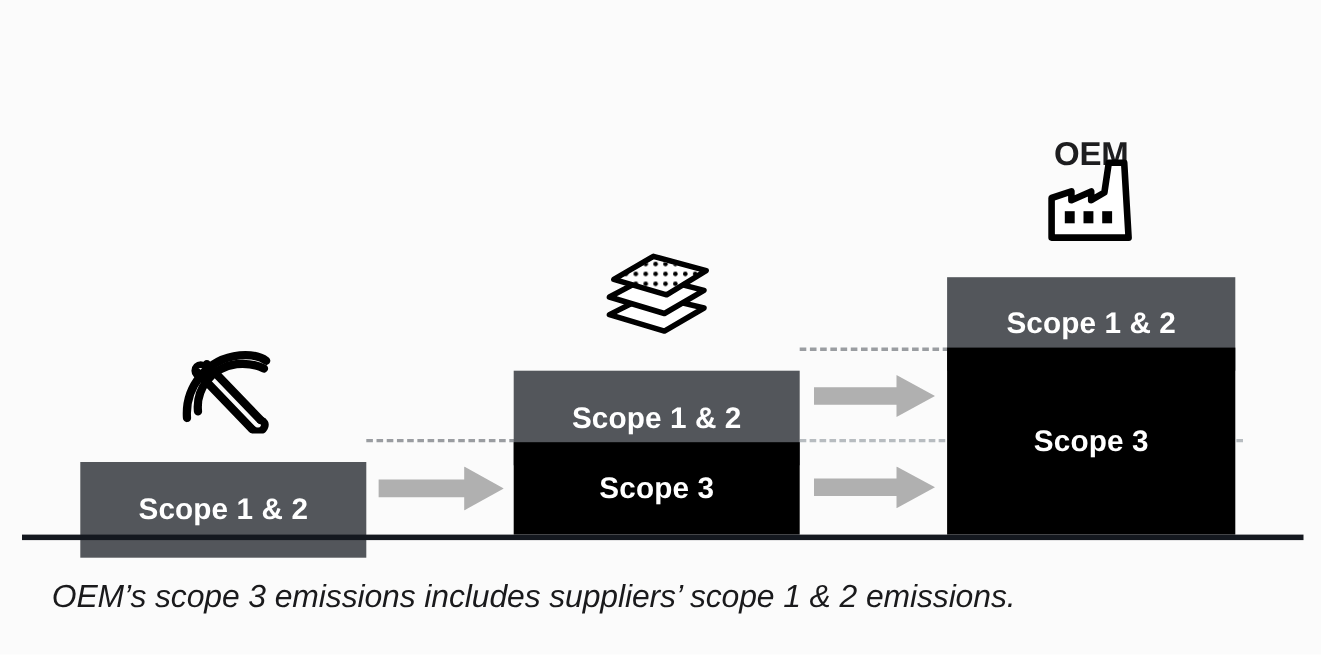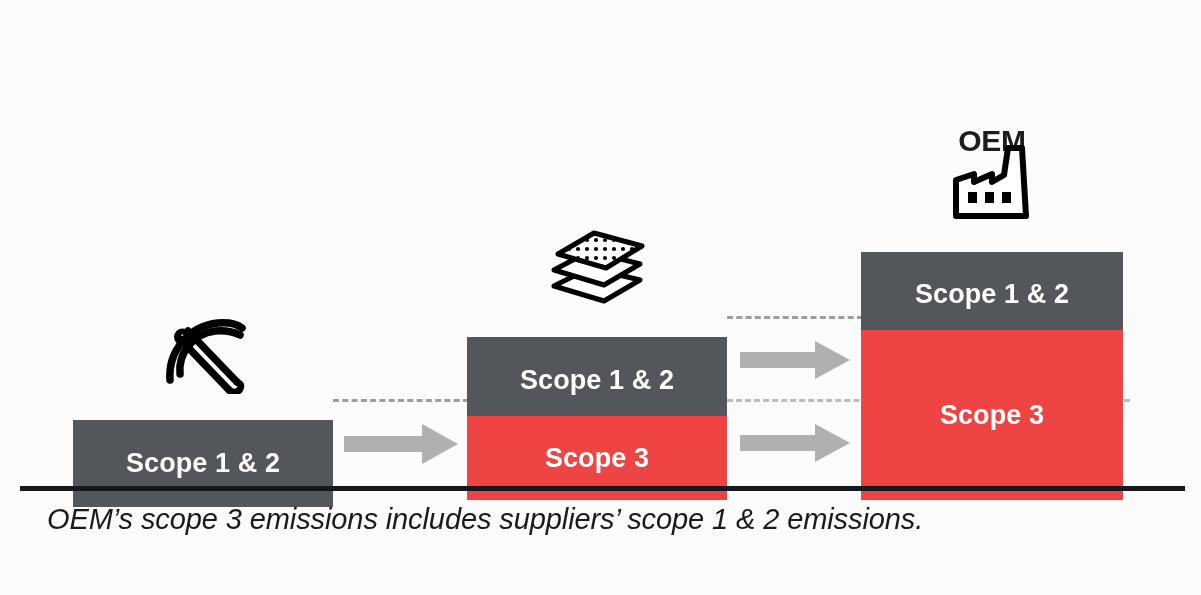--- a/index.html
+++ b/index.html
@@ -45,21 +45,21 @@
   }
 
   
   .bar-seg {
     position: absolute;
     display: flex;
     align-items: center;
     justify-content: center;
   }
   .bar-seg.dark  { background: #53565b; margin-top: 21px; }
-  .bar-seg.orange{ background: #ef4444; margin-top: 14px; }
+  .bar-seg.orange{ background: #000000; }
   .bar-seg .seg-label {
     color: #ffffff;
     font-weight: bold;
     font-size: 27px;
     letter-spacing: 0.1px;
     white-space: nowrap;
     line-height: 1;
   }
 
   
@@ -75,20 +75,21 @@
   }
 
   
   .caption {
     position: absolute;
     font-style: italic;
     color: #1a1a1c;
     font-size: 29px;
     white-space: nowrap;
     letter-spacing: -0.1px;
+    margin-top: 24px;
   }
 </style>
 </head>
 <body>
 
 <div id="stage">
 
 
 
   <div class="tier-label" style="left:912px; top:86px; width:160px; font-size:30px;">OEM</div>

